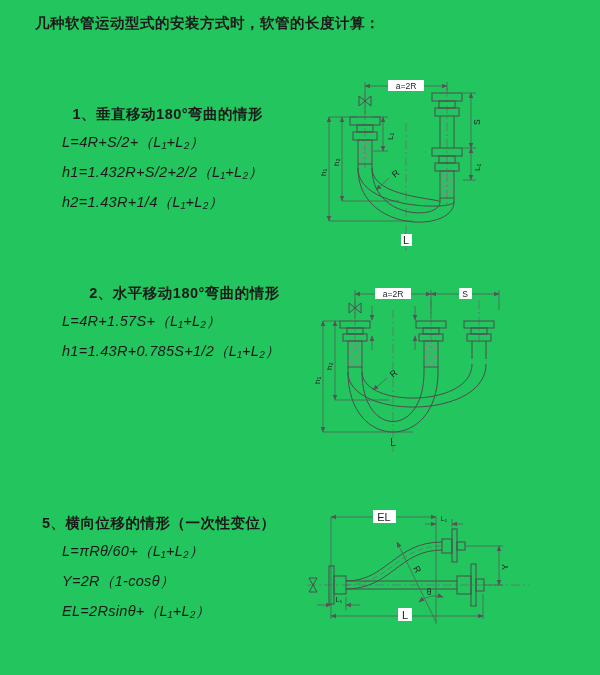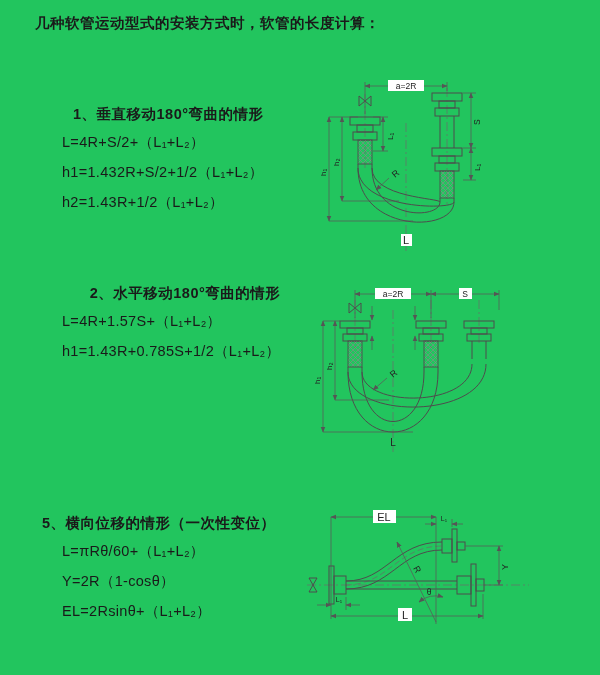--- a/index.html
+++ b/index.html
@@ -7,43 +7,43 @@
     position:relative;width:600px;height:675px;background:#22c55e;
     font-family:"Liberation Sans","DejaVu Sans",sans-serif;color:#1a1a1a;
     overflow:hidden;margin:0 auto;
   }
   .doc-title{
     position:absolute;left:35px;top:14px;font-size:14.5px;font-weight:700;
     letter-spacing:.5px;white-space:nowrap;
   }
   .section{position:absolute;left:42px;}
   .sec-heading{font-size:14.5px;font-weight:700;letter-spacing:.5px;margin:0 0 9px 0;white-space:nowrap;text-align:right;}
-  .formula{font-size:14.5px;font-weight:400;padding-left:20px;margin:0 0 11px 0;white-space:nowrap;letter-spacing:.3px;}
+  .formula{font-size:14.5px;font-weight:400;padding-left:20px;margin:0 0 11px 0;white-space:nowrap;letter-spacing:.3px;font-style:italic;}
   .diagram{position:absolute;}
   
   .drw{stroke:#4d4d4d;stroke-width:1;fill:none;}
   .dim{stroke:#5a5a5a;stroke-width:.75;fill:none;}
   .cl{stroke:#6a6a6a;stroke-width:.7;fill:none;stroke-dasharray:9 3 2 3;}
   .dsh{stroke:#6a6a6a;stroke-width:.7;fill:none;stroke-dasharray:6 3;}
   .lbl{fill:#222;font-family:"Liberation Sans","DejaVu Sans",sans-serif;stroke:none;}
   .bgw{fill:#ffffff;stroke:none;}
   .hrect{stroke:#4d4d4d;stroke-width:.9;}
 </style>
 </head>
 <body>
 
 <div class="page">
 
   <div class="doc-title">几种软管运动型式的安装方式时，软管的长度计算：</div>
 
   <div class="section" style="top:105px;">
     <div class="sec-heading">1、垂直移动180°弯曲的情形</div>
     <div class="formula">L=4R+S/2+（L₁+L₂）</div>
-    <div class="formula">h1=1.432R+S/2+1/2（L₁+L₂）</div>
-    <div class="formula">h2=1.43R+1/2（L₁+L₂）</div>
+    <div class="formula">h1=1.432R+S/2+2/2（L₁+L₂）</div>
+    <div class="formula">h2=1.43R+1/4（L₁+L₂）</div>
   </div>
 
   <svg class="diagram" style="left:313px;top:68px;" width="270" height="190" viewBox="0 0 270 190">
     <defs>
       <marker id="ar1" viewBox="0 0 10 10" refX="9" refY="5" markerWidth="8" markerHeight="8" orient="auto-start-reverse">
         <path d="M0,1 L10,5 L0,9 z" fill="#555"></path>
       </marker>
       <pattern id="ht1" width="5" height="5" patternUnits="userSpaceOnUse">
         <path d="M0,5 L5,0 M0,0 L5,5" stroke="#888" stroke-width="0.6"></path>
       </pattern>

